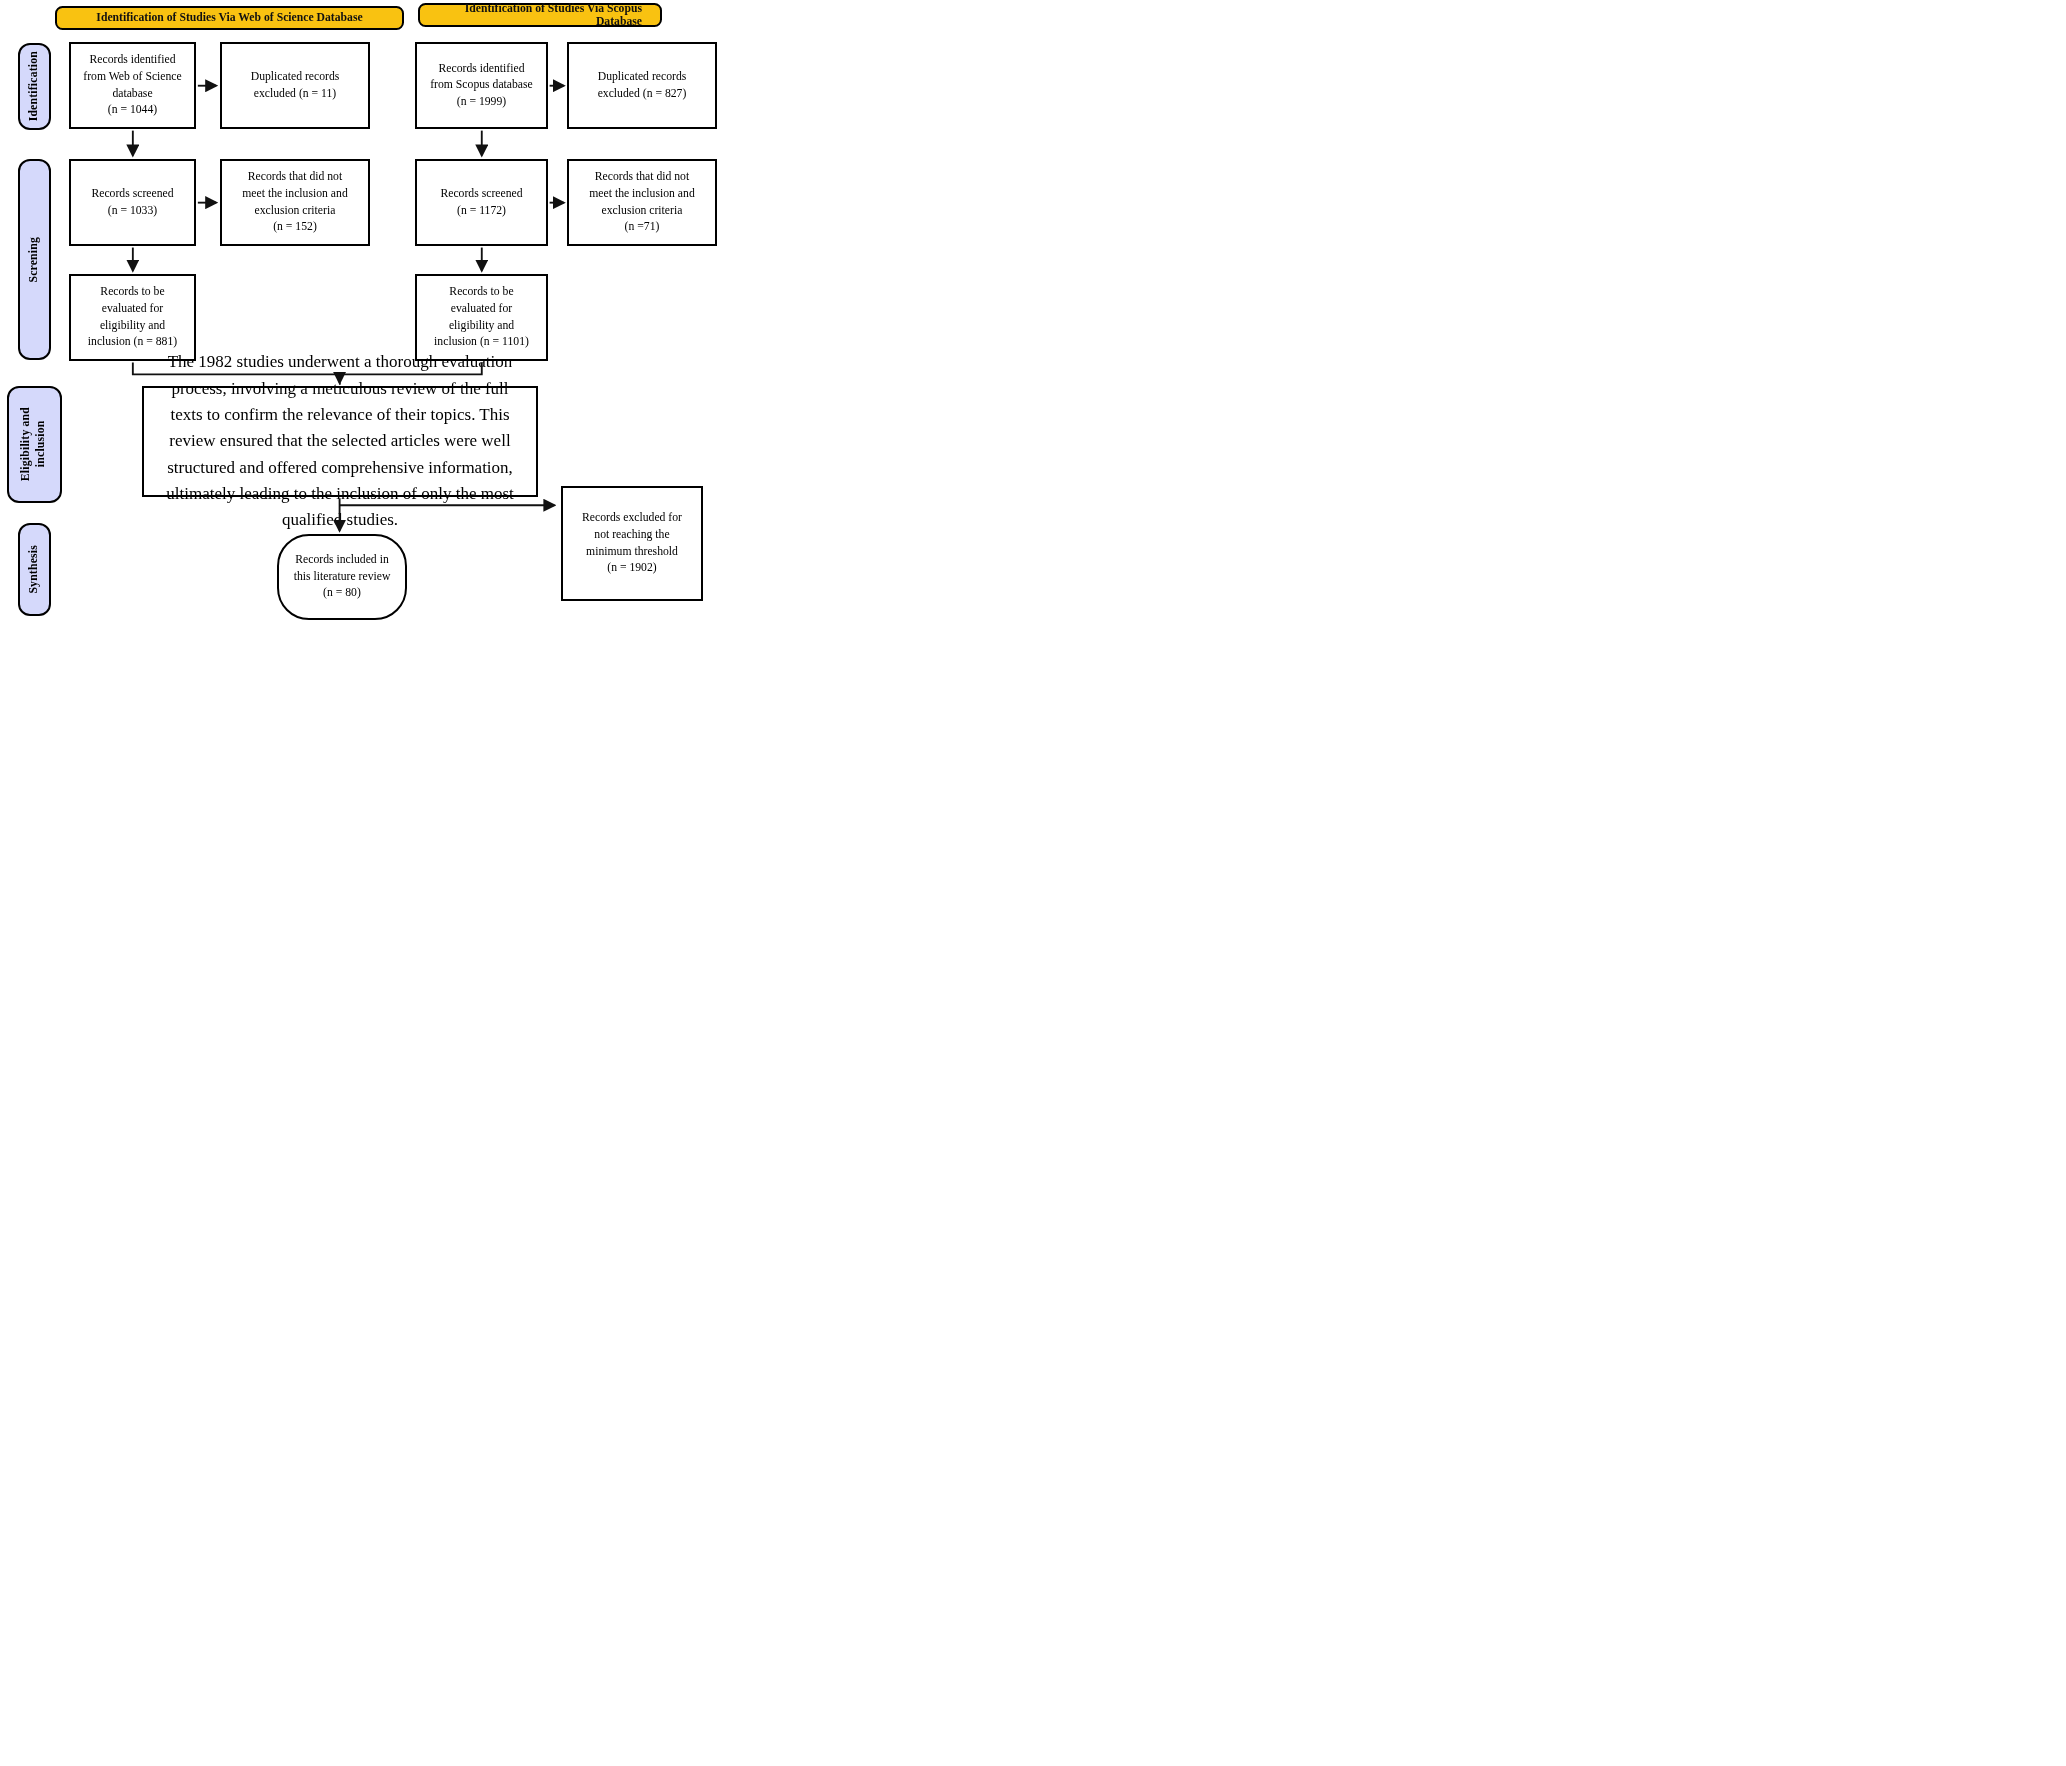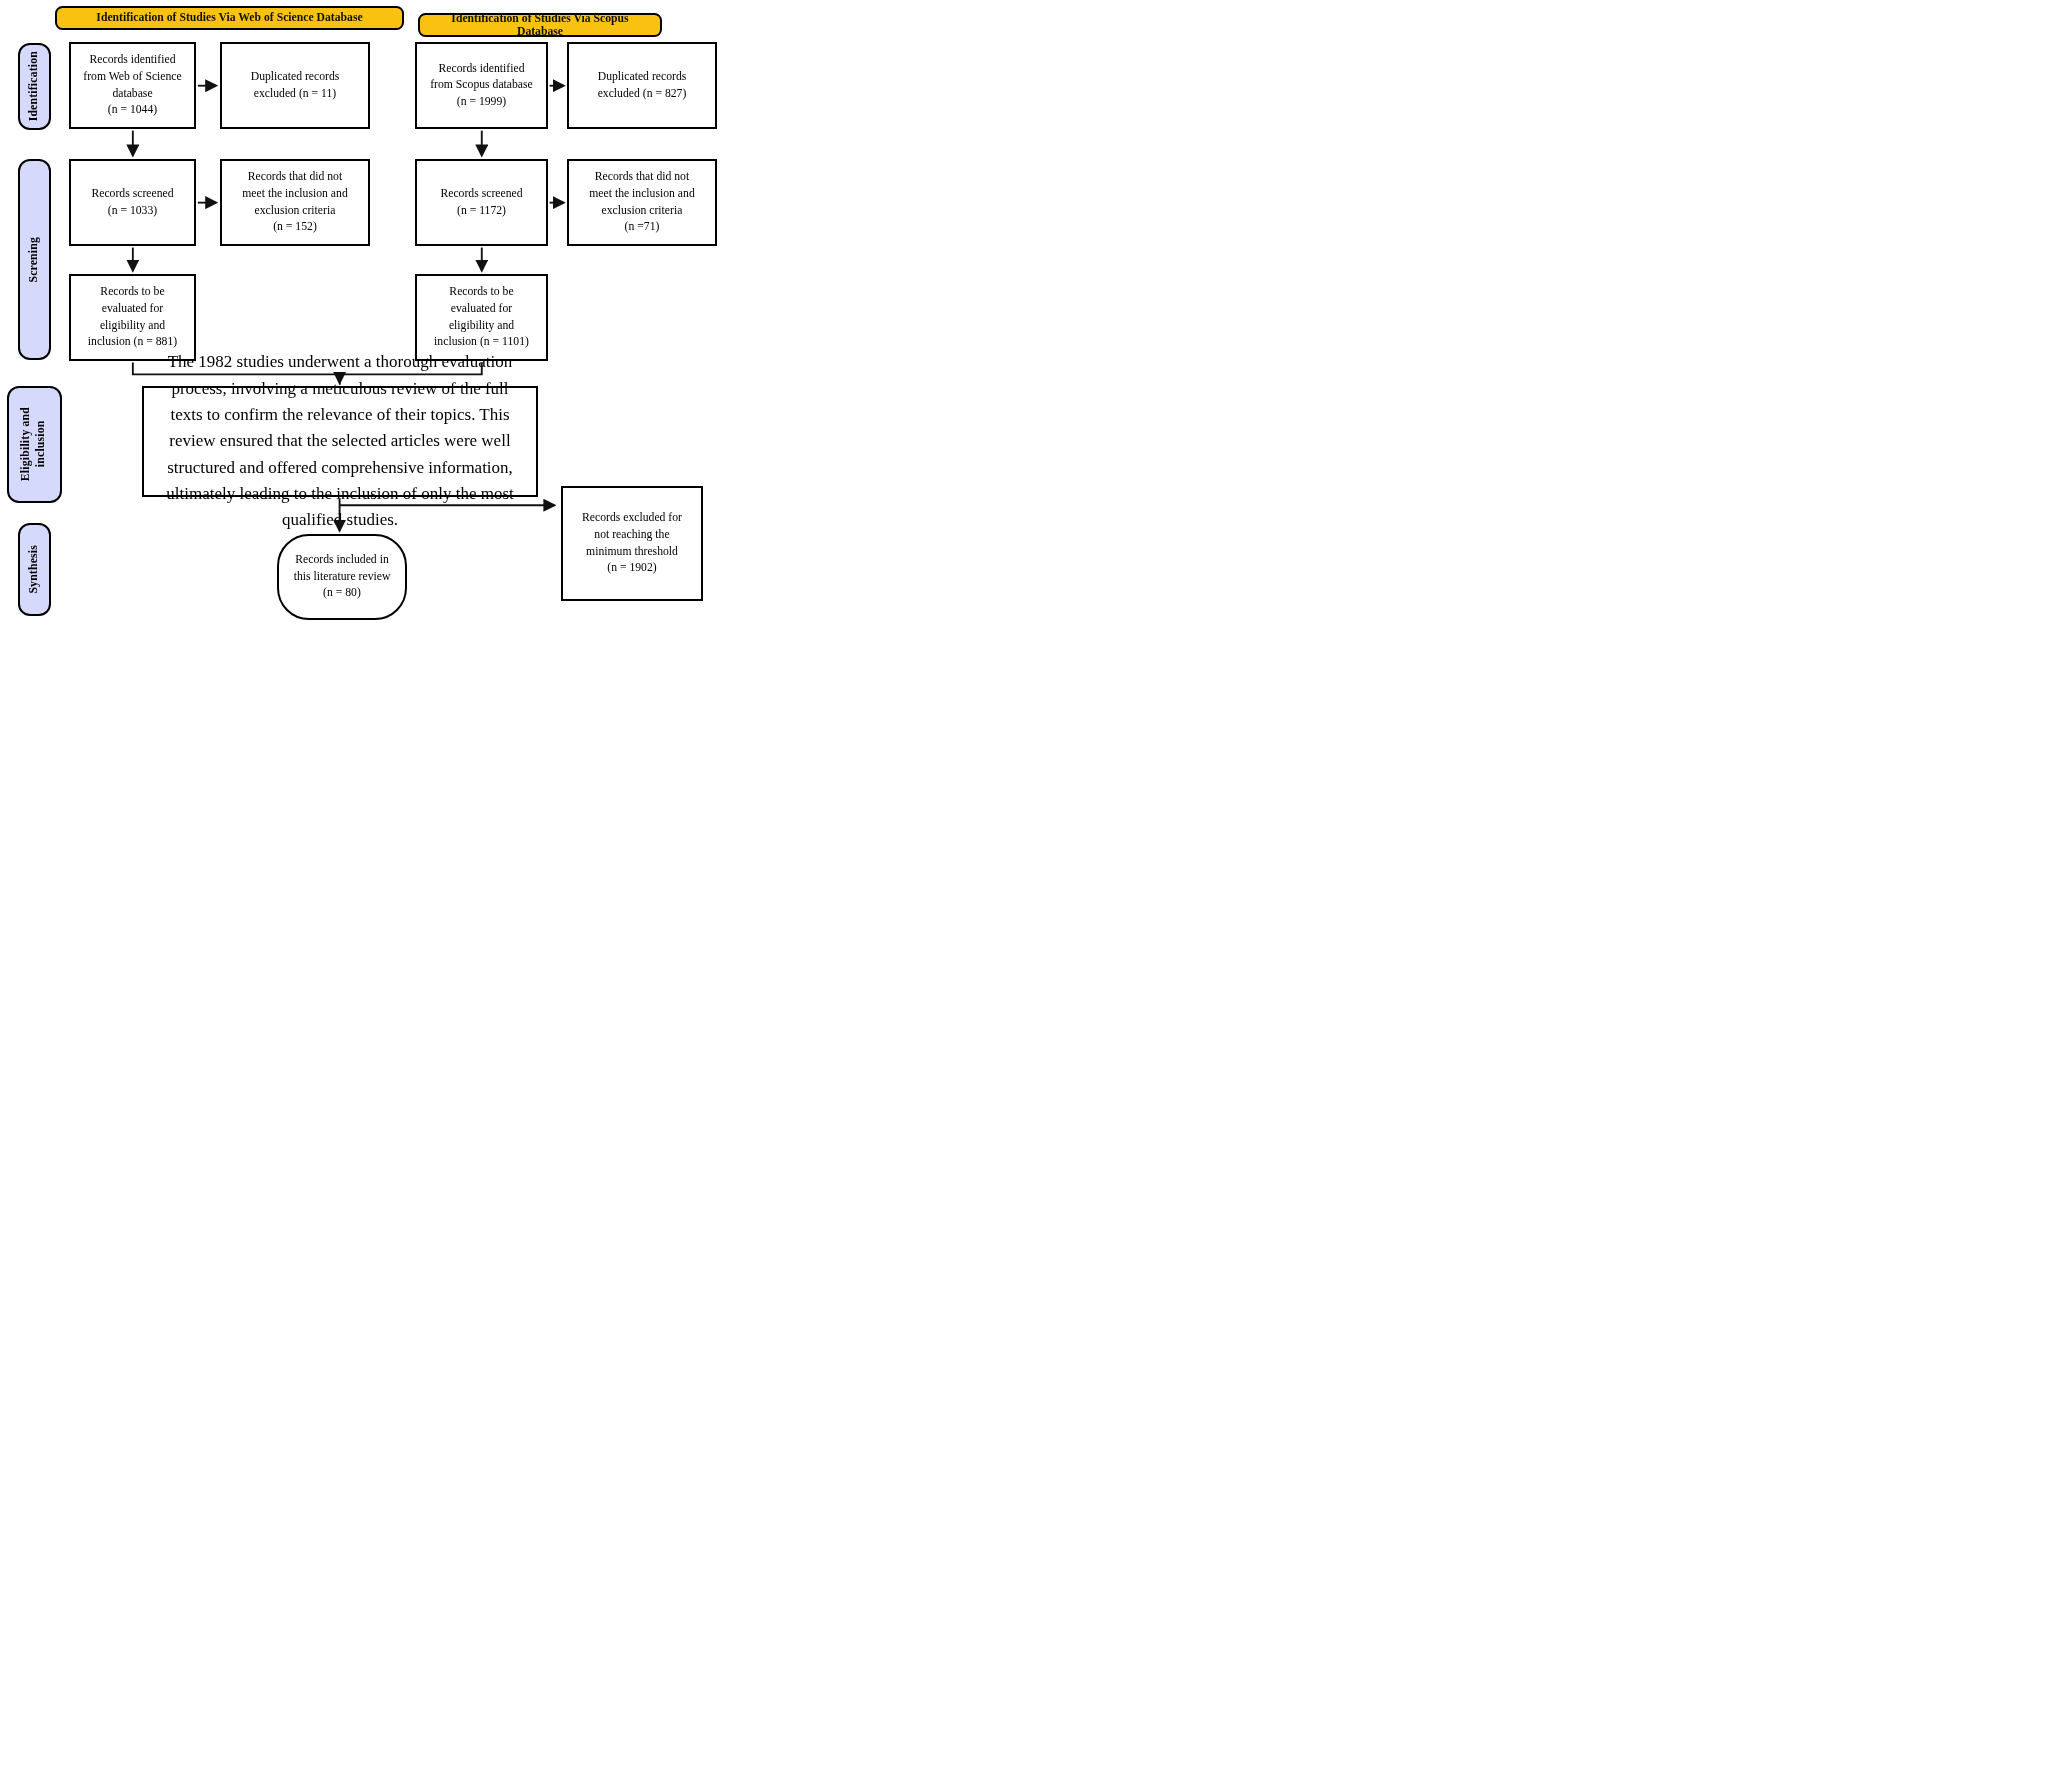--- a/index.html
+++ b/index.html
@@ -72,21 +72,21 @@
     width:725px;
     height:620px;
     pointer-events:none;
   }
 </style>
 </head>
 <body>
 
 <div class="banner" style="left:55px; top:5.6px; width:349px; height:24px;">Identification of Studies Via Web of Science Database</div>
 
-<div class="banner" style="left:418px; top:13px; width:244px; height:24px;">Identification of Studies Via Scopus Database</div>
+<div class="banner" style="left:418px; top:3px; width:244px; height:24px;text-align:right;">Identification of Studies Via Scopus Database</div>
 
 <div class="stage" style="left:18px; top:43px; width:33px; height:87px;">
   <span>Identification</span>
 </div>
 
 <div class="stage" style="left:18px; top:159px; width:33px; height:201px;">
   <span>Screning</span>
 </div>
 
 <div class="stage" style="left:6.6px; top:386px; width:55px; height:117px;">

